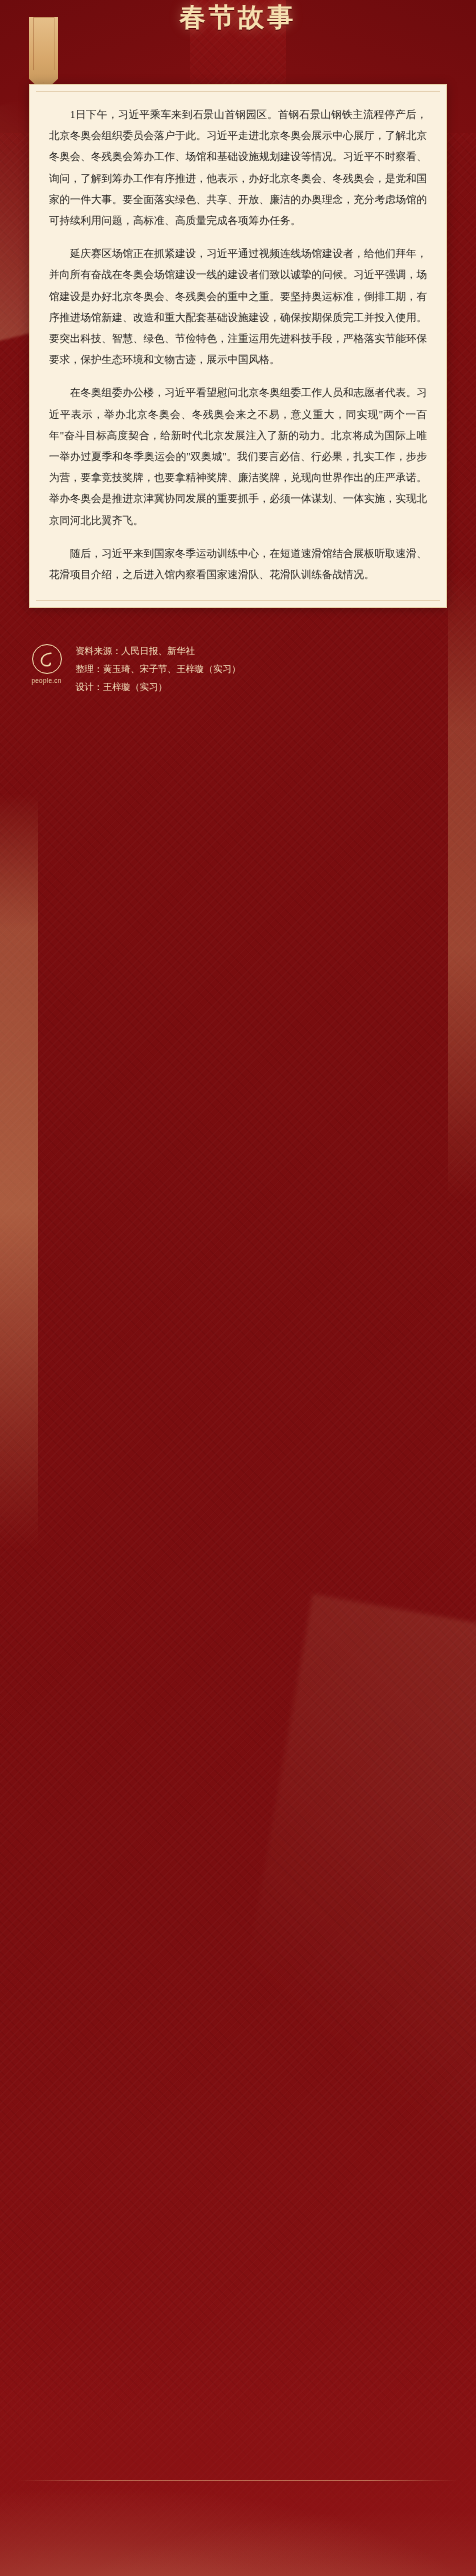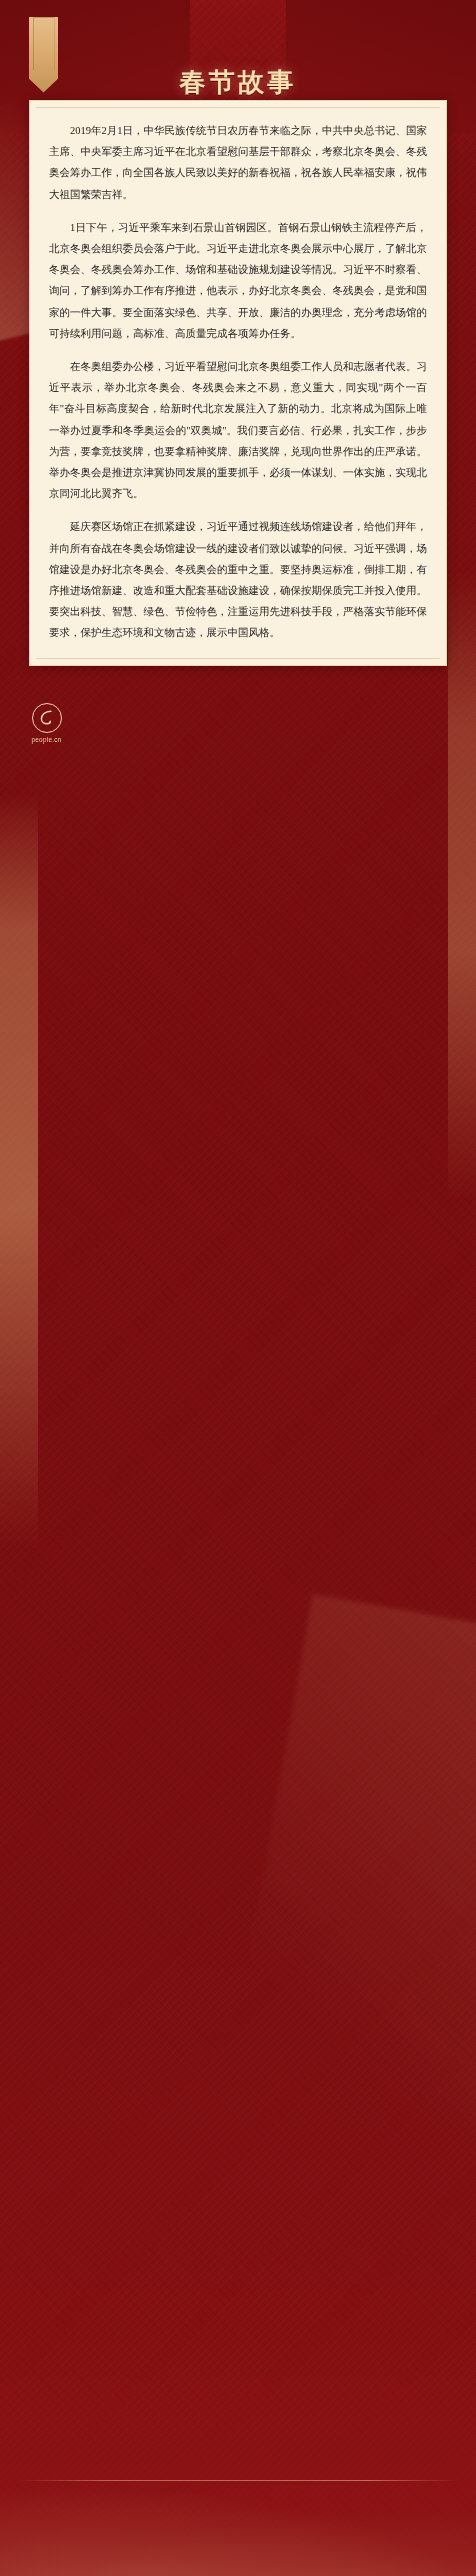--- a/index.html
+++ b/index.html
@@ -78,23 +78,23 @@
       linear-gradient(0deg, #8e1315 0%, rgba(142,19,21,0) 100%);
   }
   .bottom-line {
     position: absolute; left: 18px; right: 18px; bottom: 95px; height: 0.6px;
     background: linear-gradient(90deg, rgba(240,205,150,0) 0%, rgba(240,205,150,0.45) 20%, rgba(240,205,150,0.5) 80%, rgba(240,205,150,0) 100%);
   }
 
   
   .header {
     position: relative;
-    height: 100px;
+    height: 84px;
     display: flex;
-    align-items: flex-end;
+    align-items: flex-start;
     justify-content: center;
   }
   .title {
     position: relative;
     font-size: 26px;
     letter-spacing: 3.2px;
     font-weight: bold;
     color: #f6e0b0;
     text-shadow: 0 1.3px 0 #5c0708, 0 0 11.4px rgba(255, 225, 170, .35);
     font-family: "Liberation Serif", "DejaVu Serif", serif;
@@ -197,29 +197,34 @@
 <div class="bottom-wave"></div>
 <div class="bottom-line"></div>
 
 <div class="header">
   <div class="ornament"></div>
   <div class="ornament-inner"></div>
   <h1 class="title">春节故事</h1>
 </div>
 
 <div class="card">
-  <p class="para">2019年2月1日，中华民族传统节日农历春节来临之际，中共中央总书记、国家主席、中央军委主席习近平在北京看望慰问基层干部群众，考察北京冬奥会、冬残奥会筹办工作，向全国各族人民致以美好的新春祝福，祝各族人民幸福安康，祝伟大祖国繁荣吉祥。</p>
   <p class="para">1日下午，习近平乘车来到石景山首钢园区。首钢石景山钢铁主流程停产后，北京冬奥会组织委员会落户于此。习近平走进北京冬奥会展示中心展厅，了解北京冬奥会、冬残奥会筹办工作、场馆和基础设施规划建设等情况。习近平不时察看、询问，了解到筹办工作有序推进，他表示，办好北京冬奥会、冬残奥会，是党和国家的一件大事。要全面落实绿色、共享、开放、廉洁的办奥理念，充分考虑场馆的可持续利用问题，高标准、高质量完成各项筹办任务。</p>
+  <p class="para">延庆赛区场馆正在抓紧建设，习近平通过视频连线场馆建设者，给他们拜年，并向所有奋战在冬奥会场馆建设一线的建设者们致以诚挚的问候。习近平强调，场馆建设是办好北京冬奥会、冬残奥会的重中之重。要坚持奥运标准，倒排工期，有序推进场馆新建、改造和重大配套基础设施建设，确保按期保质完工并投入使用。要突出科技、智慧、绿色、节俭特色，注重运用先进科技手段，严格落实节能环保要求，保护生态环境和文物古迹，展示中国风格。</p>
   <p class="para">在冬奥组委办公楼，习近平看望慰问北京冬奥组委工作人员和志愿者代表。习近平表示，举办北京冬奥会、冬残奥会来之不易，意义重大，同实现"两个一百年"奋斗目标高度契合，给新时代北京发展注入了新的动力。北京将成为国际上唯一举办过夏季和冬季奥运会的"双奥城"。我们要言必信、行必果，扎实工作，步步为营，要拿竞技奖牌，也要拿精神奖牌、廉洁奖牌，兑现向世界作出的庄严承诺。举办冬奥会是推进京津冀协同发展的重要抓手，必须一体谋划、一体实施，实现北京同河北比翼齐飞。</p>
-  <p class="para">延庆赛区场馆正在抓紧建设，习近平通过视频连线场馆建设者，给他们拜年，并向所有奋战在冬奥会场馆建设一线的建设者们致以诚挚的问候。习近平强调，场馆建设是办好北京冬奥会、冬残奥会的重中之重。要坚持奥运标准，倒排工期，有序推进场馆新建、改造和重大配套基础设施建设，确保按期保质完工并投入使用。要突出科技、智慧、绿色、节俭特色，注重运用先进科技手段，严格落实节能环保要求，保护生态环境和文物古迹，展示中国风格。</p>
+  <p class="para">随后，习近平来到国家冬季运动训练中心，在短道速滑馆结合展板听取速滑、花滑项目介绍，之后进入馆内察看国家速滑队、花滑队训练备战情况。</p>
 </div>
 
 <div class="credits">
   <div class="logo">
     <div class="logo-circle">
       <svg width="19" height="19" viewBox="0 0 30 30" aria-hidden="true">
         <path d="M22 5 C13 5, 7 11, 7 17 C7 22, 11 25, 16 25 C19 25, 21 23, 21 21" fill="none" stroke="#f0d9ac" stroke-width="2.4" stroke-linecap="round"></path>
       </svg>
     </div>
     <div class="logo-text">people.cn</div>
   </div>
+  <div class="credit-lines">
+    <div>资料来源：人民日报、新华社</div>
+    <div>整理：黄玉琦、宋子节、王梓璇（实习）</div>
+    <div>设计：王梓璇（实习）</div>
+  </div>
 </div>
 
 
 </body></html>

